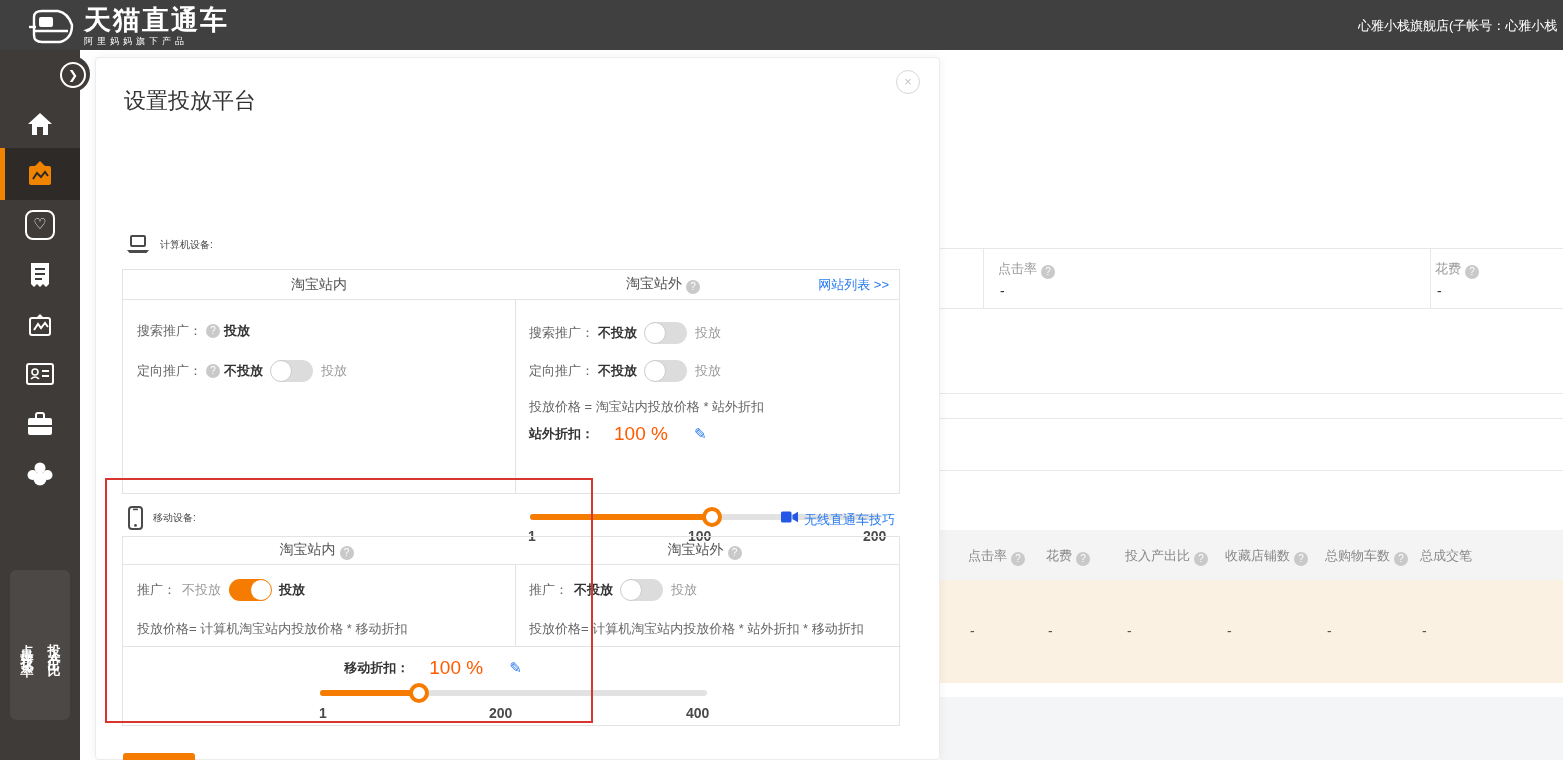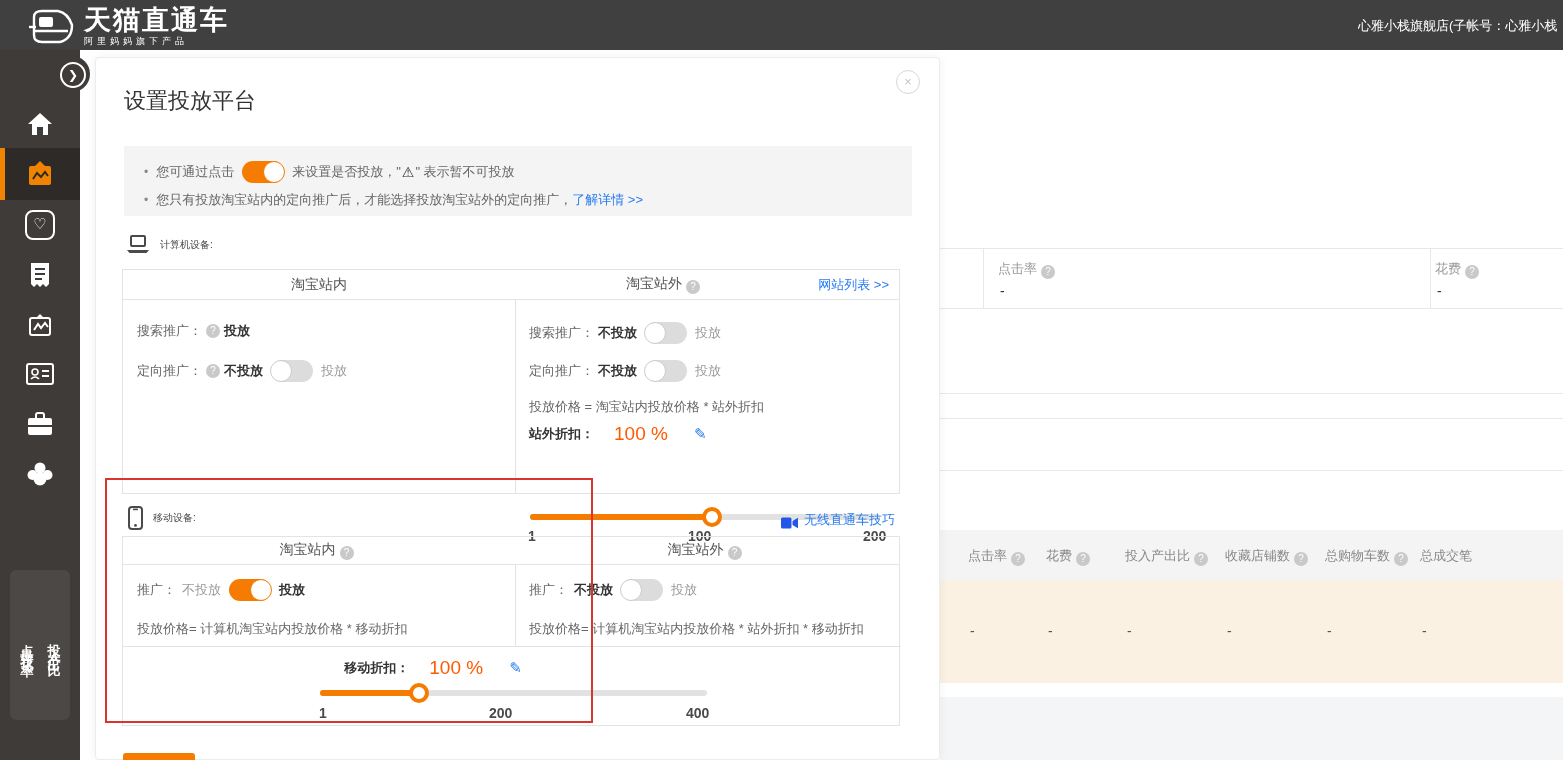--- a/index.html
+++ b/index.html
@@ -132,37 +132,20 @@
   <div class="bgv" style="left:387px">-</div>
   <div class="bgv" style="left:482px">-</div>
 
   <div class="foot-band"></div>
 </div>
 
 <div class="abs modal">
   <div class="abs close-btn"></div>
   <div class="abs m-title">设置投放平台</div>
 
-  <div class="abs infobox">
-    <div class="tip" style="top:13px;height:26px">
-      <span class="bullet"></span>
-      <span>您可通过点击</span>
-      <span class="toggle on">
-          <span class="knob"></span>
-        </span>
-      <span>来设置是否投放，"</span>
-        <span class="warn">⚠</span>
-        <span>" 表示暂不可投放</span>
-    </div>
-    <div class="tip" style="top:44px;height:20px">
-      <span class="bullet"></span>
-      <span>您只有投放淘宝站内的定向推广后，才能选择投放淘宝站外的定向推广，</span>
-      <a class="blue">了解详情 &gt;&gt;</a>
-    </div>
-  </div>
 
   <div class="abs sec-title" style="left:30px;top:177px">
     <svg width="24" height="19" viewBox="0 0 24 19">
       <rect x="5" y="1" width="14" height="10" rx="1" fill="none" stroke="#4a4a4a" stroke-width="2"></rect>
       <path d="M1 15 H23 L20.5 18 H3.5 Z" fill="#4a4a4a"></path>
     </svg>
     <span>计算机设备:</span>
   </div>
 
   <div class="mtable" style="left:26px;top:211px;width:778px;height:225px">
@@ -222,21 +205,21 @@
   </div>
 
   <div class="abs sec-title" style="left:32px;top:448px">
     <svg width="15" height="24" viewBox="0 0 15 24">
       <rect x="1" y="1" width="13" height="22" rx="3" fill="none" stroke="#4a4a4a" stroke-width="2"></rect>
       <rect x="5" y="2.6" width="5" height="1.6" fill="#4a4a4a"></rect>
       <circle cx="7.5" cy="19.4" r="1.4" fill="#4a4a4a"></circle>
     </svg>
     <span>移动设备:</span>
   </div>
-  <div class="abs" style="left:685px;top:453px;display:flex;align-items:flex-end;gap:6px">
+  <div class="abs" style="left:685px;top:453px;display:flex;align-items:flex-start;gap:6px">
     <svg width="17" height="12" viewBox="0 0 17 12">
       <rect x="0" y="0.5" width="10.5" height="11" rx="1.5" fill="#2257E7"></rect>
       <path d="M11.5 4 L17 0.8 V11.2 L11.5 8 Z" fill="#2257E7"></path>
     </svg>
     <a class="blue">无线直通车技巧</a>
   </div>
 
   <div class="mtable" style="left:26px;top:478px;width:778px;height:190px">
     <div class="th-row" style="height:28px">
       <div class="th-cell" style="width:392px">

